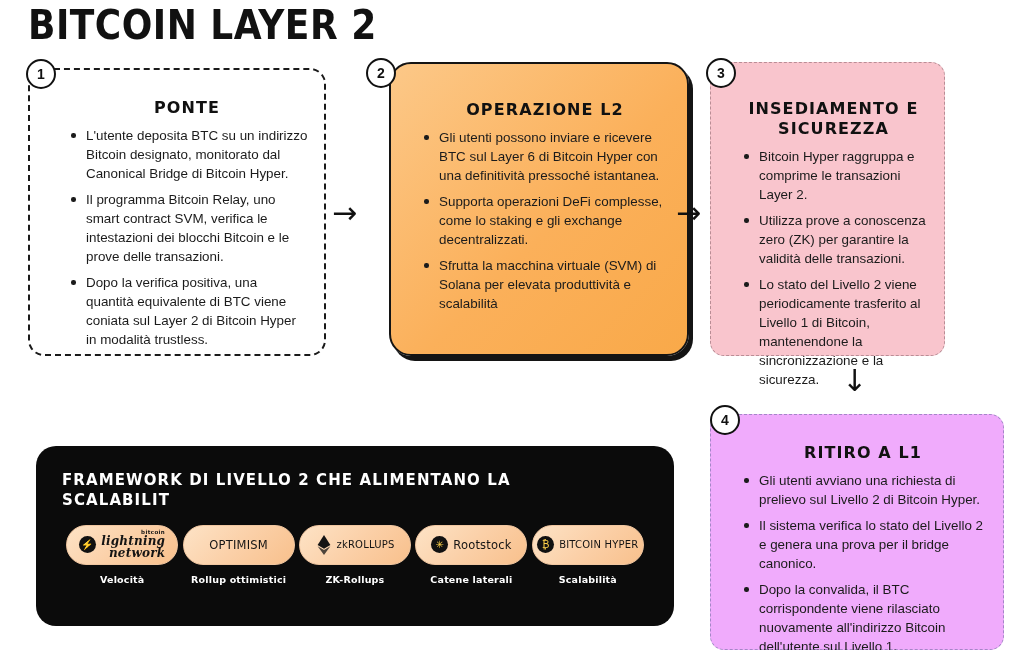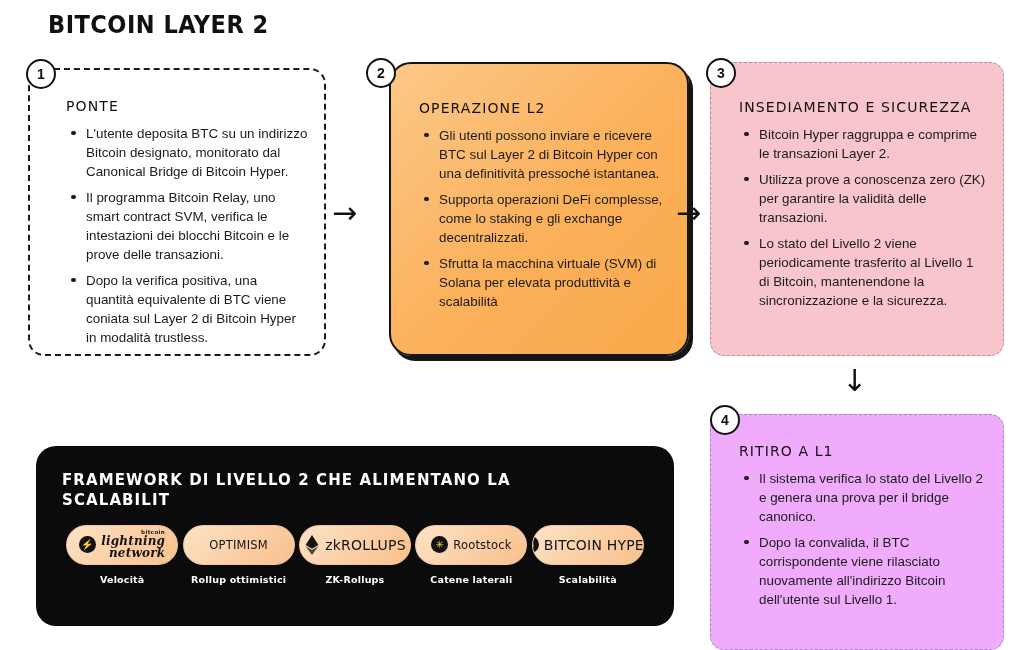--- a/index.html
+++ b/index.html
@@ -12,29 +12,28 @@
   }
   #root {
     position: relative;
     width: 1024px; height: 650px;
     background: #ffffff;
   }
 
   
   .title {
     position: absolute;
-    left: 28px; top: 10px;
-    font-size: 25px;
+    left: 28px; top: 2px;
+    font-size: 40px;
     font-weight: 900;
     letter-spacing: 0.5px;
     color: #111111;
     font-family: "DejaVu Sans", sans-serif;
     text-transform: uppercase;
     font-stretch: condensed;
-    margin-left: 20px;
   }
 
   
   .card {
     position: absolute;
     border-radius: 14px;
     padding: 14px 16px 12px 16px;
   }
   .card.step1 {
     left: 28px; top: 68px;
@@ -46,42 +45,43 @@
   .card.step2 {
     left: 389px; top: 62px;
     width: 300px; height: 294px;
     background: linear-gradient(135deg, #fcc888 0%, #fbb05a 55%, #f9a949 100%);
     border: 2px solid #141414;
     border-radius: 22px;
     box-shadow: 4px 5px 0 #141414;
   }
   .card.step3 {
     left: 710px; top: 62px;
-    width: 294px; height: 294px;
+    width: 235px; height: 294px;
     background: #f9c5cd;
     border: 1px dashed #b98d95;
     border-radius: 14px;
   }
   .card.step4 {
     left: 710px; top: 414px;
     width: 294px; height: 236px;
     background: #f0abfc;
     border: 1px dashed #a487c7;
     border-radius: 14px;
   }
 
   .card h2 {
     margin: 6px 0 8px 0;
-    font-size: 14px;
-    font-weight: 400;
+    font-size: 16px;
+    font-weight: 700;
     letter-spacing: 1.1px;
     color: #111111;
     font-family: "DejaVu Sans", sans-serif;
     text-transform: uppercase;
     line-height: 1.25;
+    text-align: center;
   }
   .card.step1 h2 { margin-top: 14px; margin-left: 20px;}
   .card.step2 h2 { margin-top: 22px; margin-left: 12px;}
   .card.step3 h2 { margin-top: 22px; margin-left: 12px;}
   .card.step4 h2 { margin-top: 14px; margin-left: 12px;}
 
   .card ul {
     margin: 0;
     padding-left: 36px;
     list-style: none;
@@ -186,21 +186,21 @@
     overflow: hidden;
   }
   .pill .ptext {
     font-size: 11.5px;
     font-weight: 400;
     color: #141414;
     font-family: "DejaVu Sans", sans-serif;
     letter-spacing: 0.2px;
     white-space: nowrap;
   }
-  .pill .ptext.small { font-size: 14px; }
+  .pill .ptext.small { font-size: 10px; }
   .pill .ptext.script {
     font-family: "DejaVu Serif", serif;
     font-style: italic;
     font-weight: 700;
     font-size: 12px;
     line-height: 1.02;
     text-align: right;
   }
   .pill .ptext.script .sup {
     display: block;
@@ -251,21 +251,21 @@
       <li>Dopo la verifica positiva, una quantità equivalente di BTC viene coniata sul Layer 2 di Bitcoin Hyper in modalità trustless.</li>
     </ul>
   </div>
 
   <div class="arrow a1">→</div>
 
   <div class="badge b2">2</div>
   <div class="card step2">
     <h2>OPERAZIONE L2</h2>
     <ul>
-      <li>Gli utenti possono inviare e ricevere BTC sul Layer 2 di Bitcoin Hyper con una definitività pressoché istantanea.</li>
+      <li>Gli utenti possono inviare e ricevere BTC sul Layer 6 di Bitcoin Hyper con una definitività pressoché istantanea.</li>
       <li>Supporta operazioni DeFi complesse, come lo staking e gli exchange decentralizzati.</li>
       <li>Sfrutta la macchina virtuale (SVM) di Solana per elevata produttività e scalabilità</li>
     </ul>
   </div>
 
   <div class="arrow a2">→</div>
 
   <div class="badge b3">3</div>
   <div class="card step3">
     <h2>INSEDIAMENTO E SICUREZZA</h2>
@@ -275,20 +275,21 @@
       <li>Lo stato del Livello 2 viene periodicamente trasferito al Livello 1 di Bitcoin, mantenendone la sincronizzazione e la sicurezza.</li>
     </ul>
   </div>
 
   <div class="arrow a3">↓</div>
 
   <div class="badge b4">4</div>
   <div class="card step4">
     <h2>RITIRO A L1</h2>
     <ul>
+      <li>Gli utenti avviano una richiesta di prelievo sul Livello 2 di Bitcoin Hyper.</li>
       <li>Il sistema verifica lo stato del Livello 2 e genera una prova per il bridge canonico.</li>
       <li>Dopo la convalida, il BTC corrispondente viene rilasciato nuovamente all'indirizzo Bitcoin dell'utente sul Livello 1.</li>
     </ul>
   </div>
 
   <div class="framework">
     <h3>FRAMEWORK DI LIVELLO 2 CHE ALIMENTANO LA SCALABILIT</h3>
     <div class="logos">
 
       <div class="logo-col">

